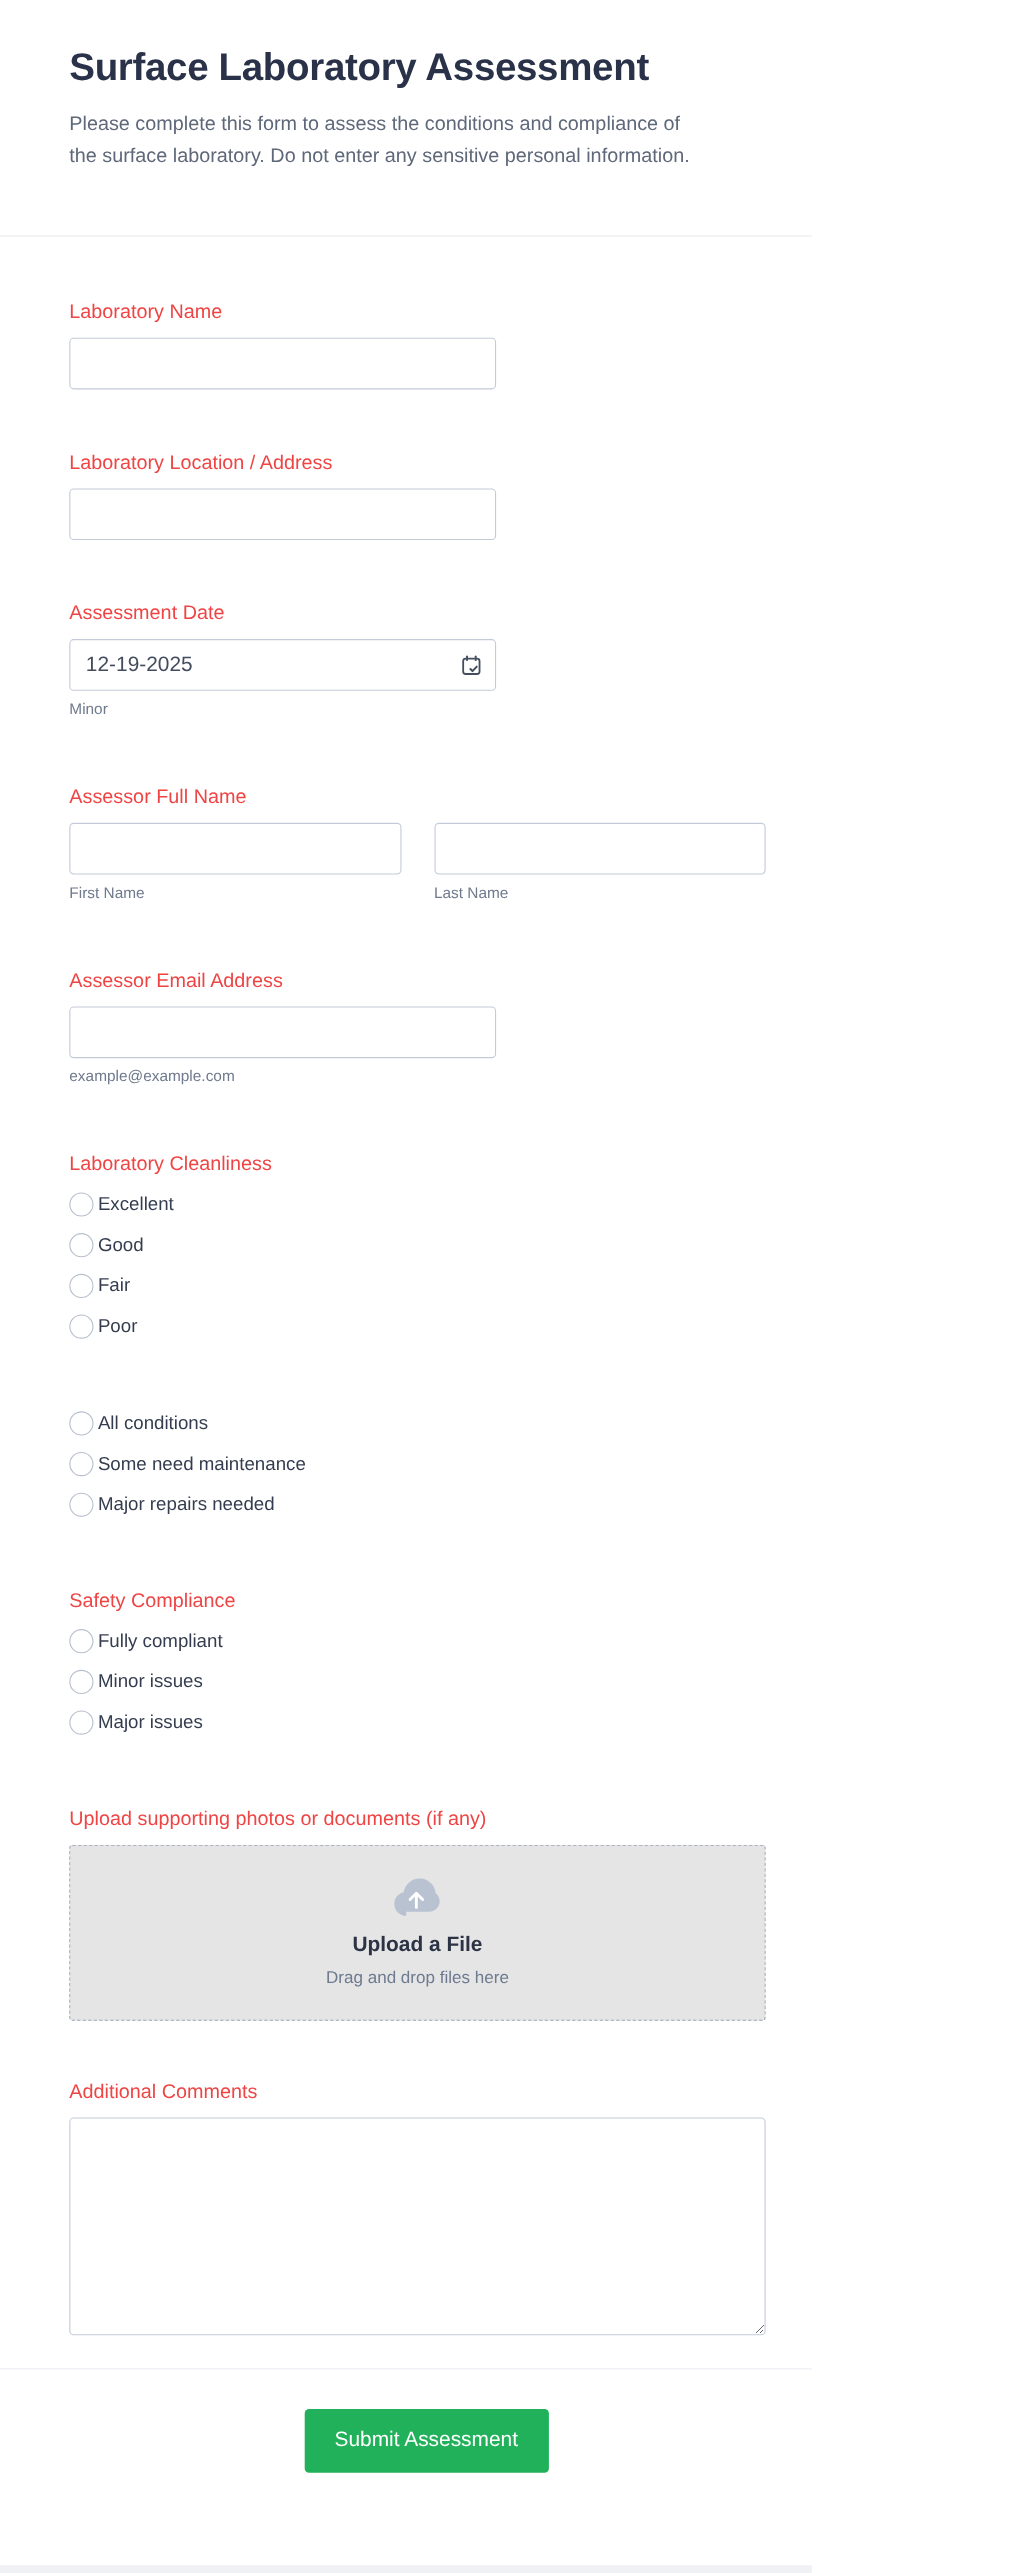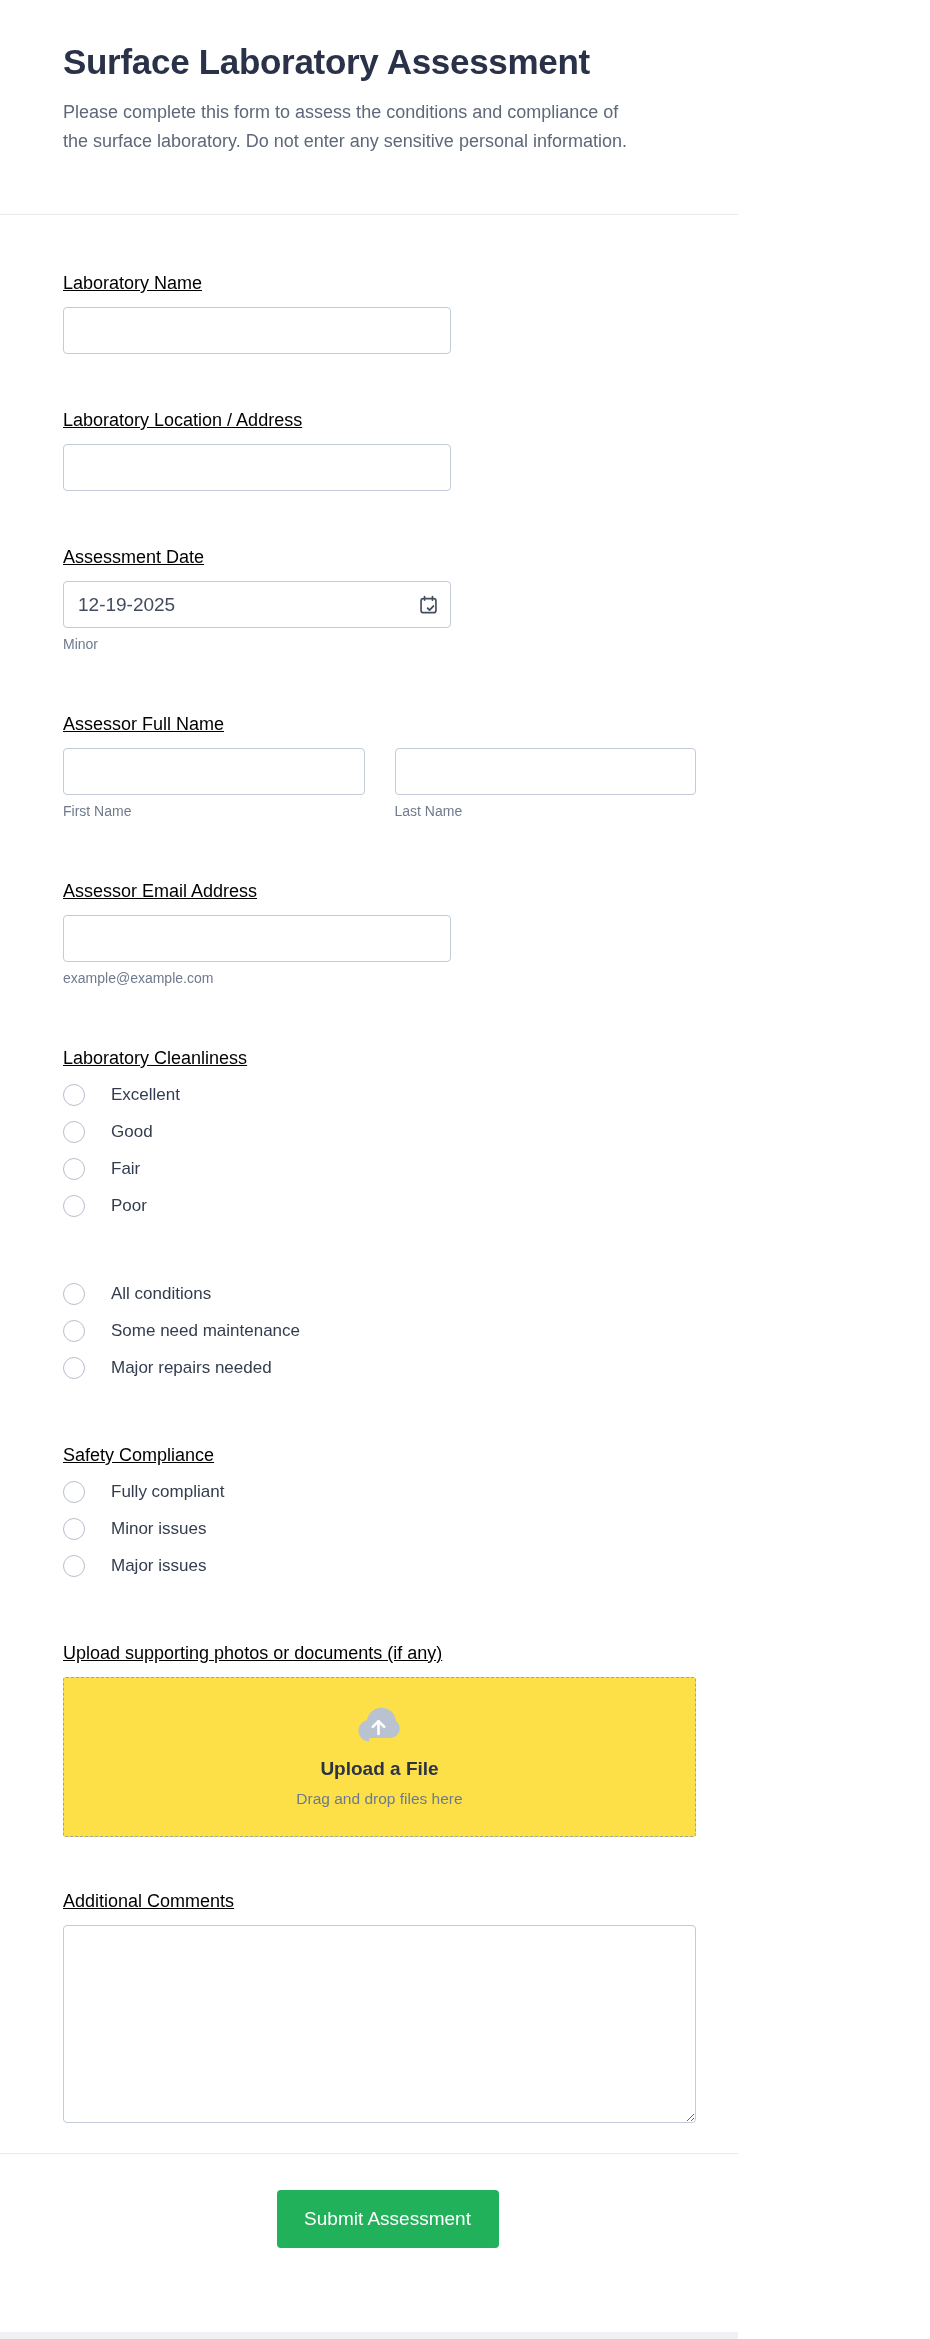--- a/index.html
+++ b/index.html
@@ -42,23 +42,22 @@
   .form-body {
     padding: 58px 42px 30px 63px;
   }
   .field { margin-bottom: 56px; }
   .field.has-sub { margin-bottom: 62px; }
   .field.radio-field { margin-bottom: 66px; }
   .field-label {
     display: block;
     font-size: 18px;
     font-weight: 500;
-    color: #000000;
+    color: #ef4444;
     margin-bottom: 13px;
-    text-decoration: underline;
   }
   .text-input {
     display: block;
     width: 388px;
     height: 47px;
     border: 1px solid #c3cad8;
     border-radius: 4px;
     background: #ffffff;
     font-family: inherit;
     font-size: 19px;
@@ -88,21 +87,21 @@
   
   .name-row { display: flex; gap: 30px; }
   .name-col { flex: 1; }
   .name-col .text-input { width: 100%; }
 
   
   .radio-options { display: block; }
   .radio-option {
     display: flex;
     align-items: center;
-    gap: 26px;
+    gap: 4px;
     margin-top: 15px;
     cursor: pointer;
   }
   .radio-circle {
     flex: 0 0 auto;
     width: 22px;
     height: 22px;
     border: 1.5px solid #b7bfcc;
     border-radius: 50%;
     background: #ffffff;
@@ -112,21 +111,21 @@
     color: #343d4f;
   }
 
   
   .field.upload-field { margin-bottom: 54px; }
   .upload-box {
     width: 100%;
     height: 160px;
     border: 1px dashed #99a2b4;
     border-radius: 3px;
-    background: #fde047;
+    background: #e5e5e5;
     display: flex;
     flex-direction: column;
     align-items: center;
     justify-content: center;
     cursor: pointer;
   }
   .upload-title {
     font-size: 19px;
     font-weight: 700;
     color: #2b3345;

